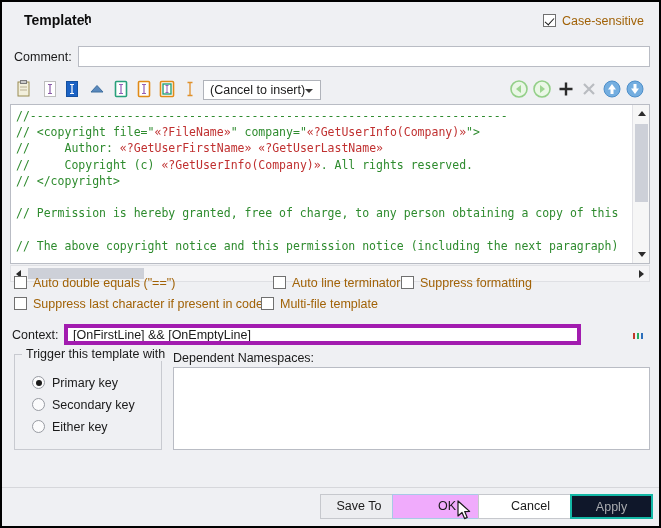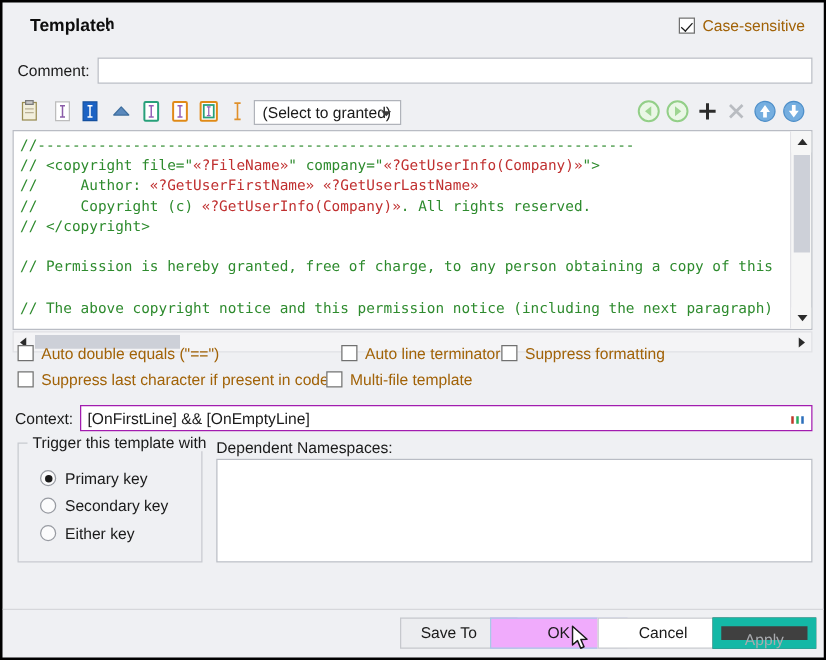--- a/index.html
+++ b/index.html
@@ -199,24 +199,24 @@
   #opt-suppress-last { left: 12px;  top: 294px; }
   #opt-multifile     { left: 259px; top: 294px; }
 
   
   .ctx-label {
     position: absolute; left: 10px; top: 326px;
     font-size: 12.5px; color: #1a1a1a;
   }
   .ctx-input {
     position: absolute; left: 62px; top: 322px;
-    width: 586px; height: 21px;
-    box-sizing: border-box;
-    background: #ffffff;
-    border: 1px solid #a21caf;
+    width: 517px; height: 21px;
+    box-sizing: border-box;
+    background: #ffffff;
+    border: 4px solid #a21caf;
     font-family: "Liberation Sans", sans-serif;
     font-size: 12.5px;
     padding: 0 22px 0 5px;
     color: #1a1a1a;
     outline: none;
   }
   .ctx-ellipsis {
     position: absolute; right: 14px; top: 331px;
     cursor: default; line-height: 0;
   }
@@ -313,21 +313,21 @@
     border-right: 4px solid transparent;
     border-top: 4px solid #2b2b2b;
   }
   #btn-saveto .txt { position: absolute; left: 0; right: 16px; top: 0; }
   #btn-ok {
     left: 390px; top: 492px; width: 110px;
     background: #f0abfc;
     border: 1px solid #a8c9e6;
   }
   #btn-cancel { left: 476px; top: 492px; width: 105px; background: #ffffff; border: 1px solid #c6c8cd; }
-  #btn-apply  { left: 568px; top: 492px; width: 83px; color: #a9abaf; background: #404040; border: 7px solid #14b8a6; }
+  #btn-apply  { left: 568px; top: 492px; width: 83px; color: #a9abaf; background: #0f172a; border: 2px solid #14b8a6; }
 
   
   #btn-cancel { left: 476px; }
 
   
   #cursor {
     position: absolute;
     left: 455px; top: 498px;
     width: 16px; height: 22px;
     pointer-events: none;
@@ -439,21 +439,21 @@
     </div>
     <div class="tbtn" style="left:622px">
       <svg width="22" height="22" viewBox="0 0 22 22">
         <circle cx="11" cy="11" r="8" fill="#74aee0" stroke="#4e8fc9" stroke-width="1"></circle>
         <path d="M11 16 L15 10.5 H12.5 V6 H9.5 V10.5 H7 Z" fill="#ffffff"></path>
       </svg>
     </div>
   </div>
 
   <div class="combo">
-    <span>(Select to granted)</span>
+    <span>(Cancel to insert)</span>
     <span class="arr"></span>
   </div>
 
   <div class="editor-frame">
     <div class="code" id="code-body" style="color: rgb(46, 139, 46);"><span class="ln"><span>//---------------------------------------------------------------------</span></span><span class="ln"><span>// &lt;copyright file="</span><span class="mac">«?FileName»</span><span>" company="</span><span class="mac">«?GetUserInfo(Company)»</span><span>"&gt;</span></span><span class="ln"><span>//     Author: </span><span class="mac">«?GetUserFirstName»</span><span> </span><span class="mac">«?GetUserLastName»</span></span><span class="ln"><span>//     Copyright (c) </span><span class="mac">«?GetUserInfo(Company)»</span><span>. All rights reserved.</span></span><span class="ln"><span>// &lt;/copyright&gt;</span></span><span class="blank"></span><span class="ln"><span>// Permission is hereby granted, free of charge, to any person obtaining a copy of this</span></span><span class="blank"></span><span class="ln"><span>// The above copyright notice and this permission notice (including the next paragraph)</span></span></div>
     <div class="vsb">
       <div class="arrow up">
           <span class="tri up"></span>
         </div>
       <div class="thumb"></div>

